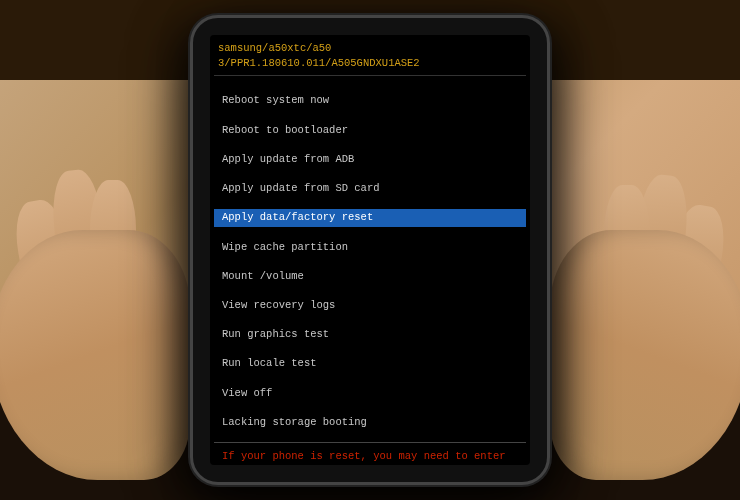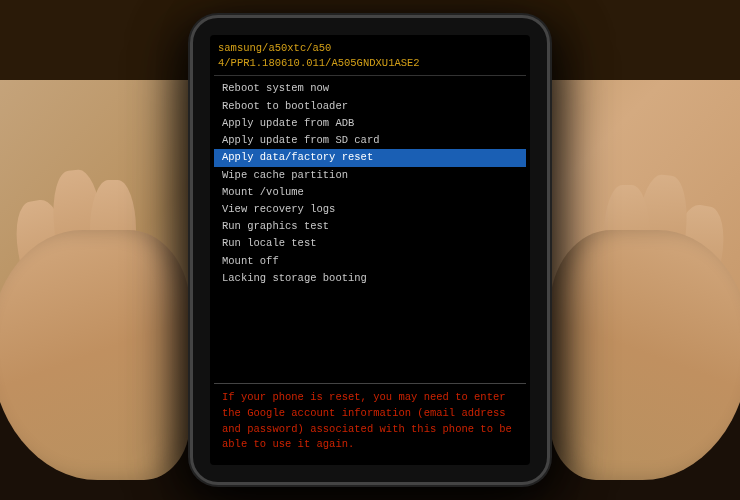--- a/index.html
+++ b/index.html
@@ -84,20 +84,21 @@
       flex: 1;
       padding: 2px 0;
     }
 
     .menu-item {
       padding: 1px 8px;
       color: #c8c8c8;
       font-size: 10.5px;
       cursor: pointer;
       display: block;
+      margin-top: 12px;
     }
 
     .menu-item.selected {
       background: #1a5fb4;
       color: #ffffff;
     }
 
     
     .warning-section {
       border-top: 1px solid #444;
@@ -245,35 +246,35 @@
 <div class="hand-left"></div>
 
 <div class="hand-right"></div>
 
 <div class="phone-outer">
   <div class="phone-screen">
     <div class="screen-content">
 
       <div class="header-section">
         <div class="header-line">samsung/a50xtc/a50</div>
-        <div class="header-line">4/PPR1.180610.011/A505GNDXU1ASE2</div>
+        <div class="header-line">3/PPR1.180610.011/A505GNDXU1ASE2</div>
       </div>
 
       <div class="menu-section">
         <div class="menu-item">Reboot system now</div>
         <div class="menu-item">Reboot to bootloader</div>
         <div class="menu-item">Apply update from ADB</div>
         <div class="menu-item">Apply update from SD card</div>
         <div class="menu-item selected">Apply data/factory reset</div>
         <div class="menu-item">Wipe cache partition</div>
         <div class="menu-item">Mount /volume</div>
         <div class="menu-item">View recovery logs</div>
         <div class="menu-item">Run graphics test</div>
         <div class="menu-item">Run locale test</div>
-        <div class="menu-item">Mount off</div>
+        <div class="menu-item">View off</div>
         <div class="menu-item">Lacking storage booting</div>
       </div>
 
       <div class="warning-section">
         <div class="warning-text">If your phone is reset, you may need to enter the Google account information (email address and password) associated with this phone to be able to use it again.</div>
       </div>
 
     </div>
   </div>
 </div>

